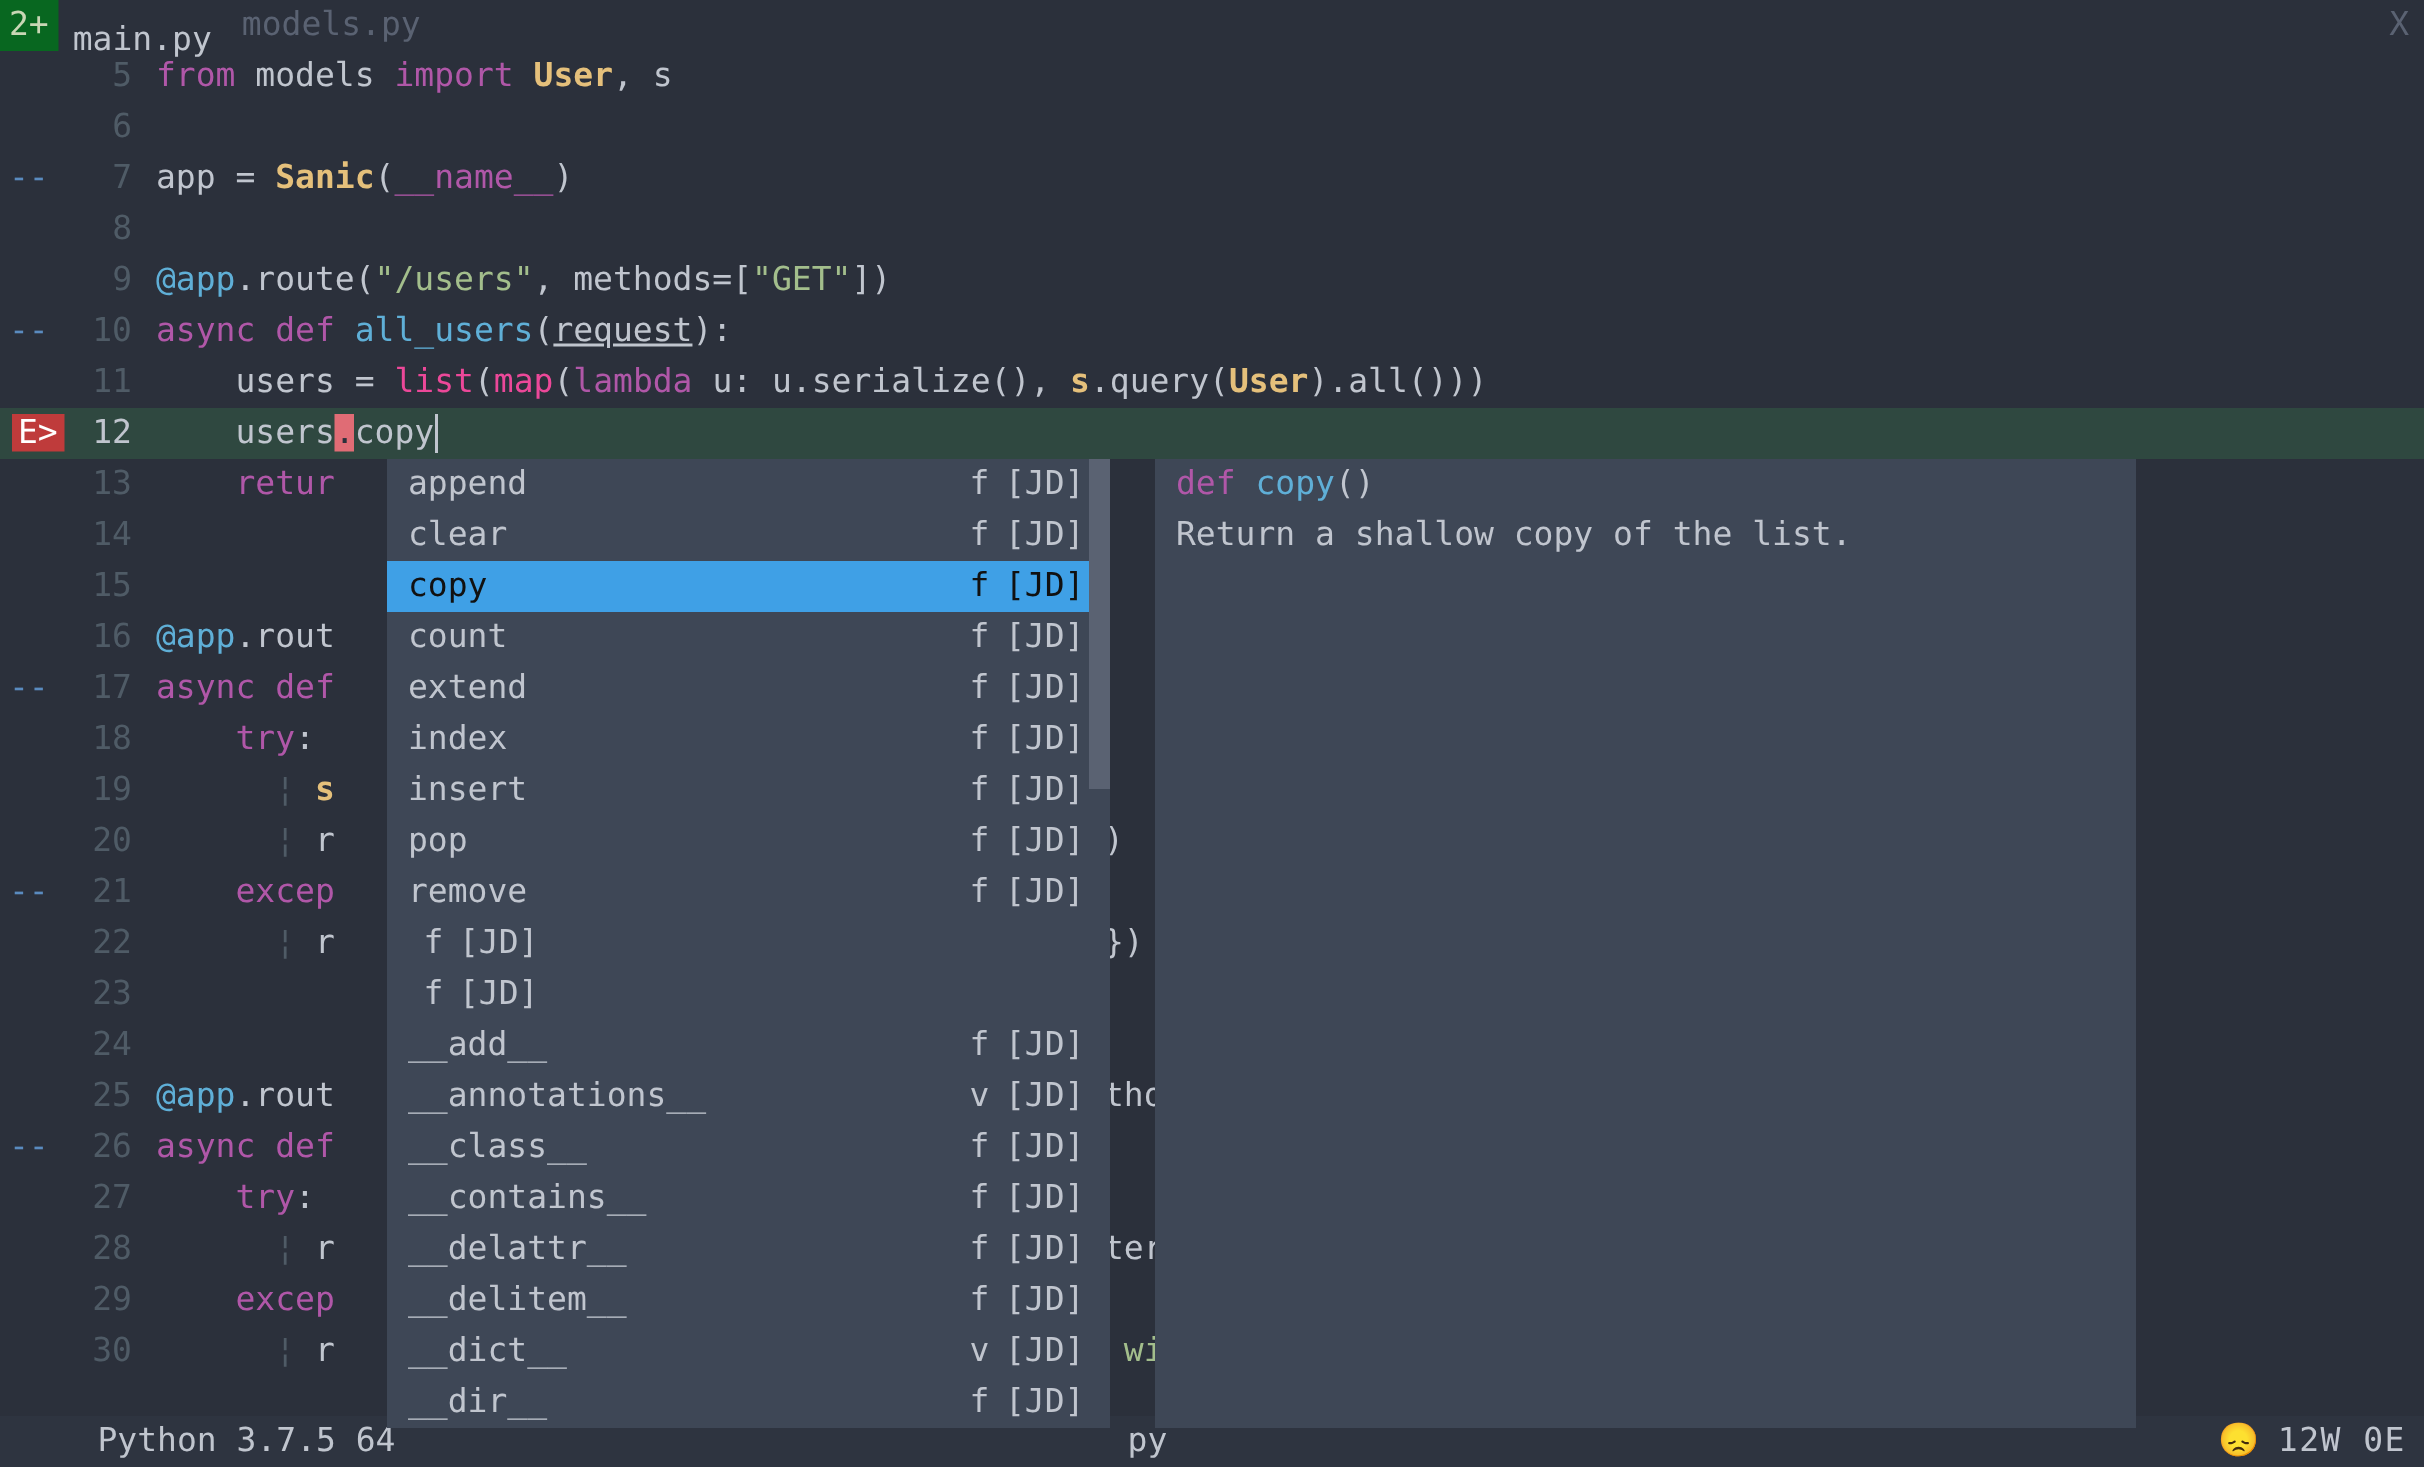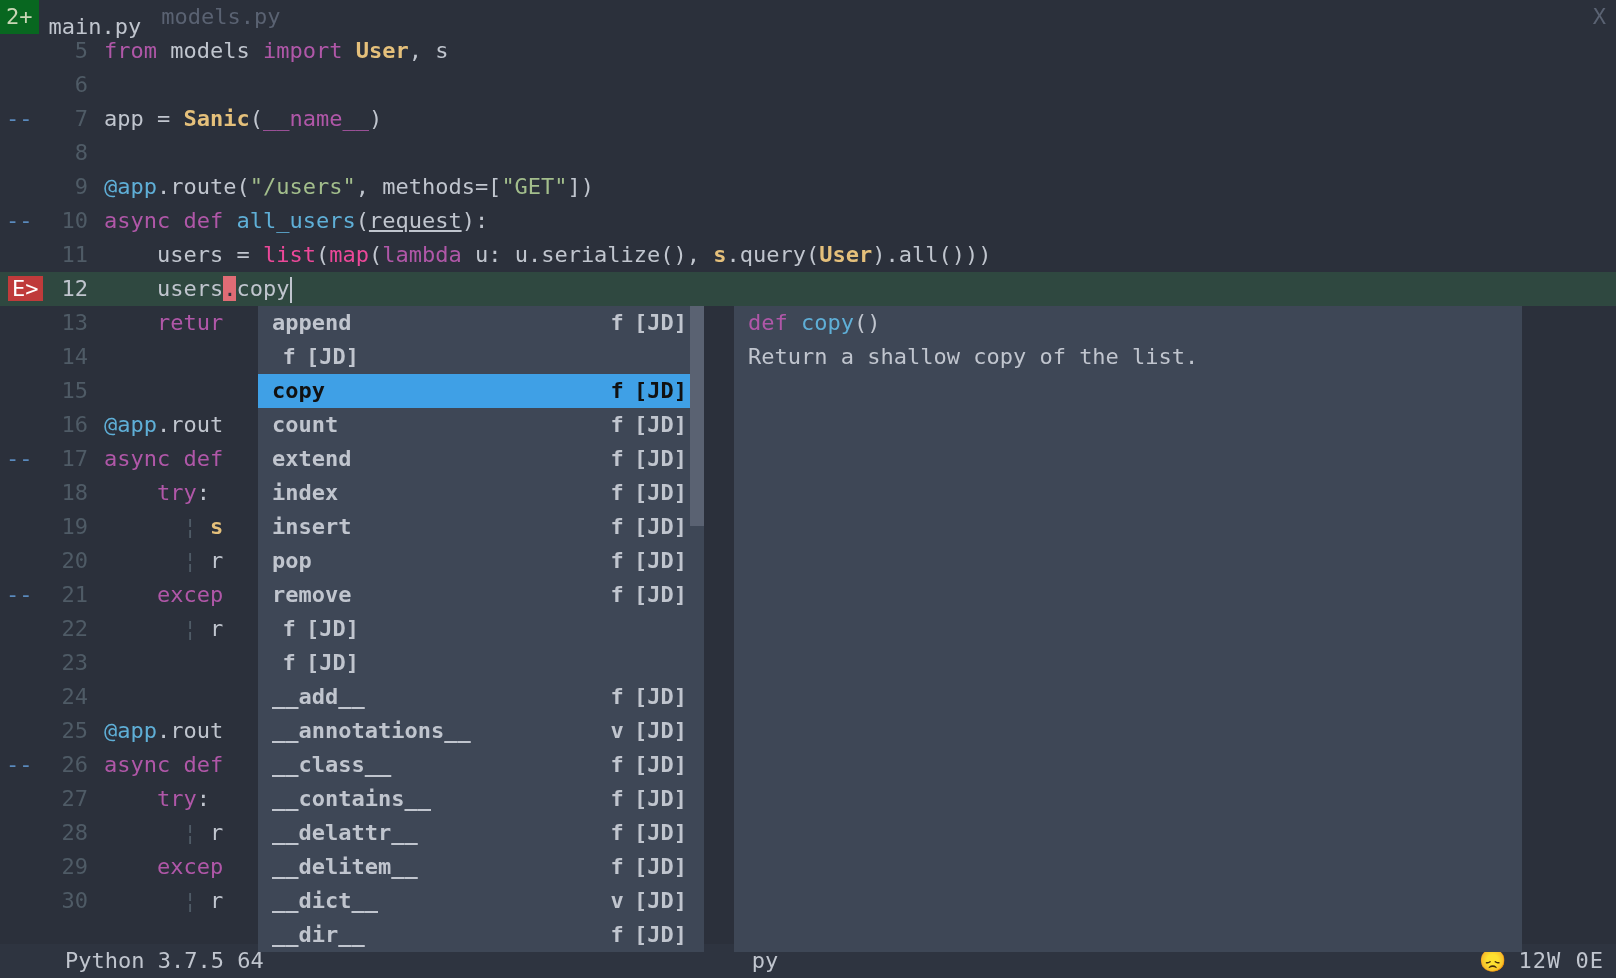--- a/index.html
+++ b/index.html
@@ -101,23 +101,22 @@
   
   .popup {
     position: absolute;
     left: 258px;
     top: 272px;
     display: flex;
     z-index: 10;
   }
   .completions {
     background: #3e4756;
-    width: 446px;
+    width: 482px;
     position: relative;
-    font-weight: bold;
   }
   .comp-item {
     display: flex;
     height: 34px;
     align-items: center;
     padding-left: 14px;
     color: #c0c5ce;
   }
   .comp-name { flex: 1; }
   .comp-type { width: 34px; text-align: center; }
@@ -131,21 +130,21 @@
     right: 0;
     top: 0;
     width: 14px;
     height: 220px;
     background: #5a6272;
   }
   .docpanel {
     background: #3e4756;
     color: #c0c5ce;
     padding: 0 14px;
-    width: 788px;
+    width: 654px;
     margin-left: 30px;
   }
   .doc-sig .kw { color: #b057a8; }
   .doc-sig .fn { color: #5fafd7; }
 
   
   .statusbar {
     position: absolute;
     bottom: 0;
     left: 0;
@@ -314,20 +313,21 @@
 
   <div class="popup">
     <div class="completions">
       <div id="comp-items">
           <div class="comp-item">
             <span class="comp-name">append</span>
             <span class="comp-type">f</span>
             <span class="comp-src">[JD]</span>
           </div>
           <div class="comp-item">
+            <span class="comp-name">clear</span>
             <span class="comp-type">f</span>
             <span class="comp-src">[JD]</span>
           </div>
           <div class="comp-item selected">
             <span class="comp-name">copy</span>
             <span class="comp-type">f</span>
             <span class="comp-src">[JD]</span>
           </div>
           <div class="comp-item">
             <span class="comp-name">count</span>

